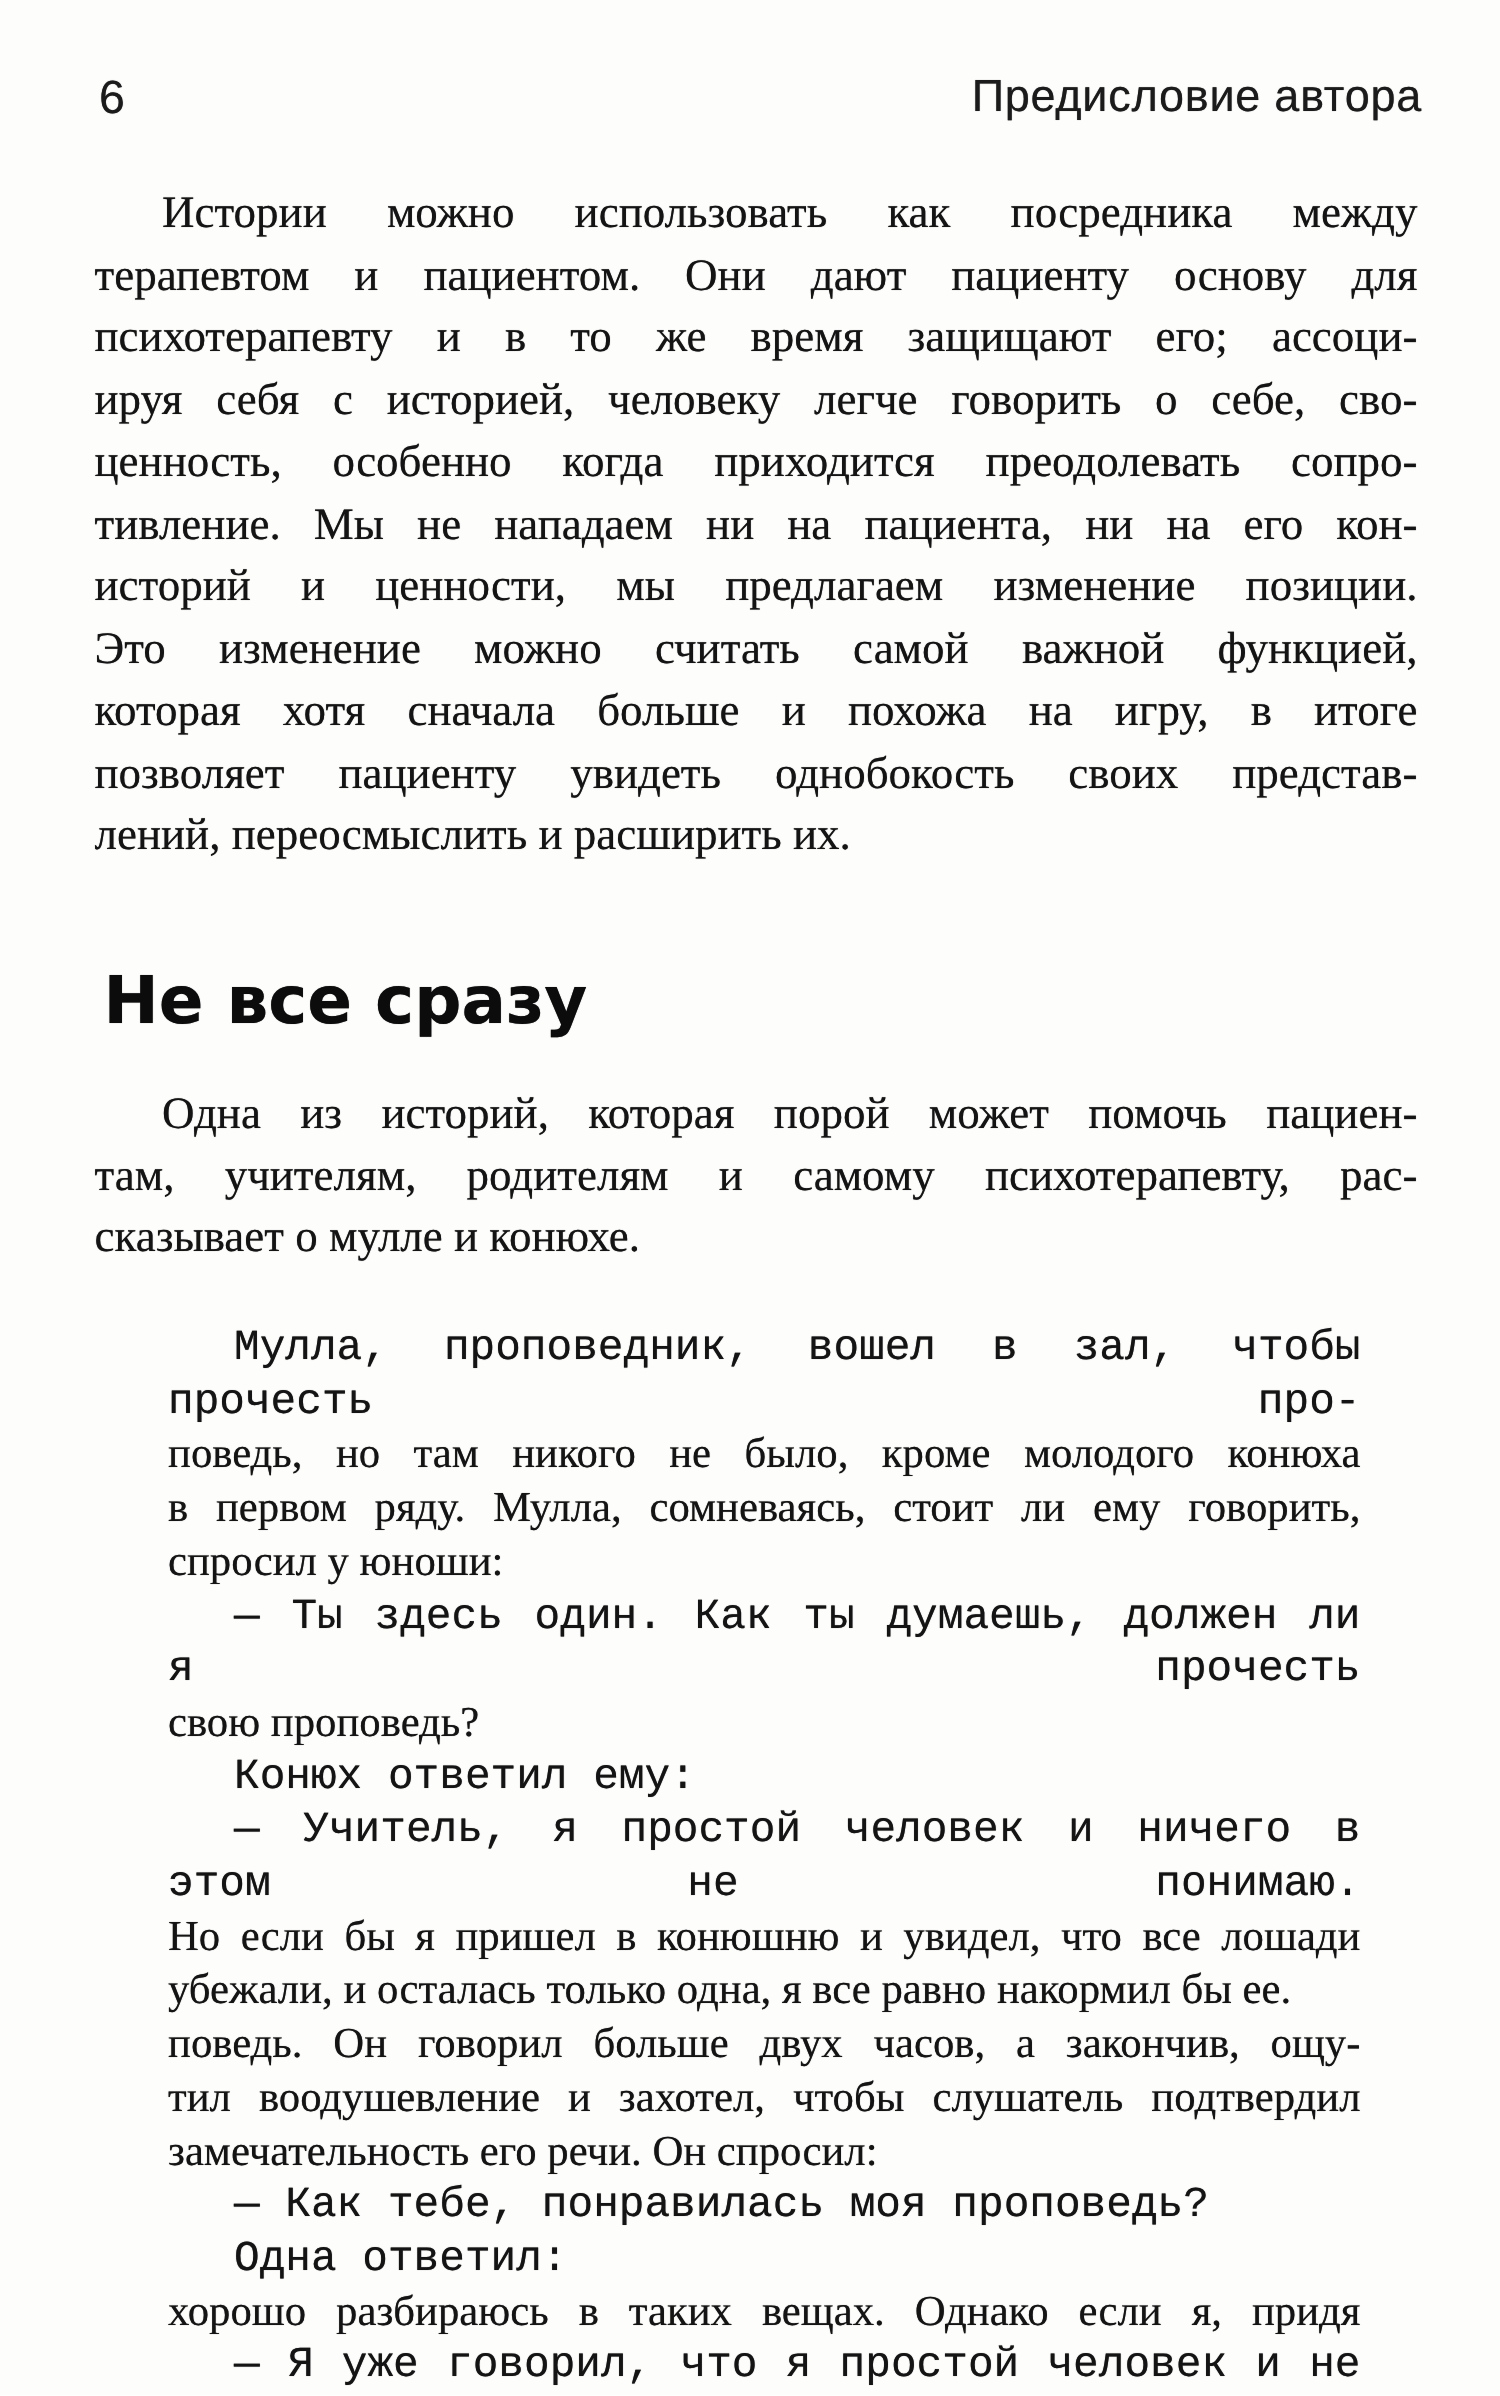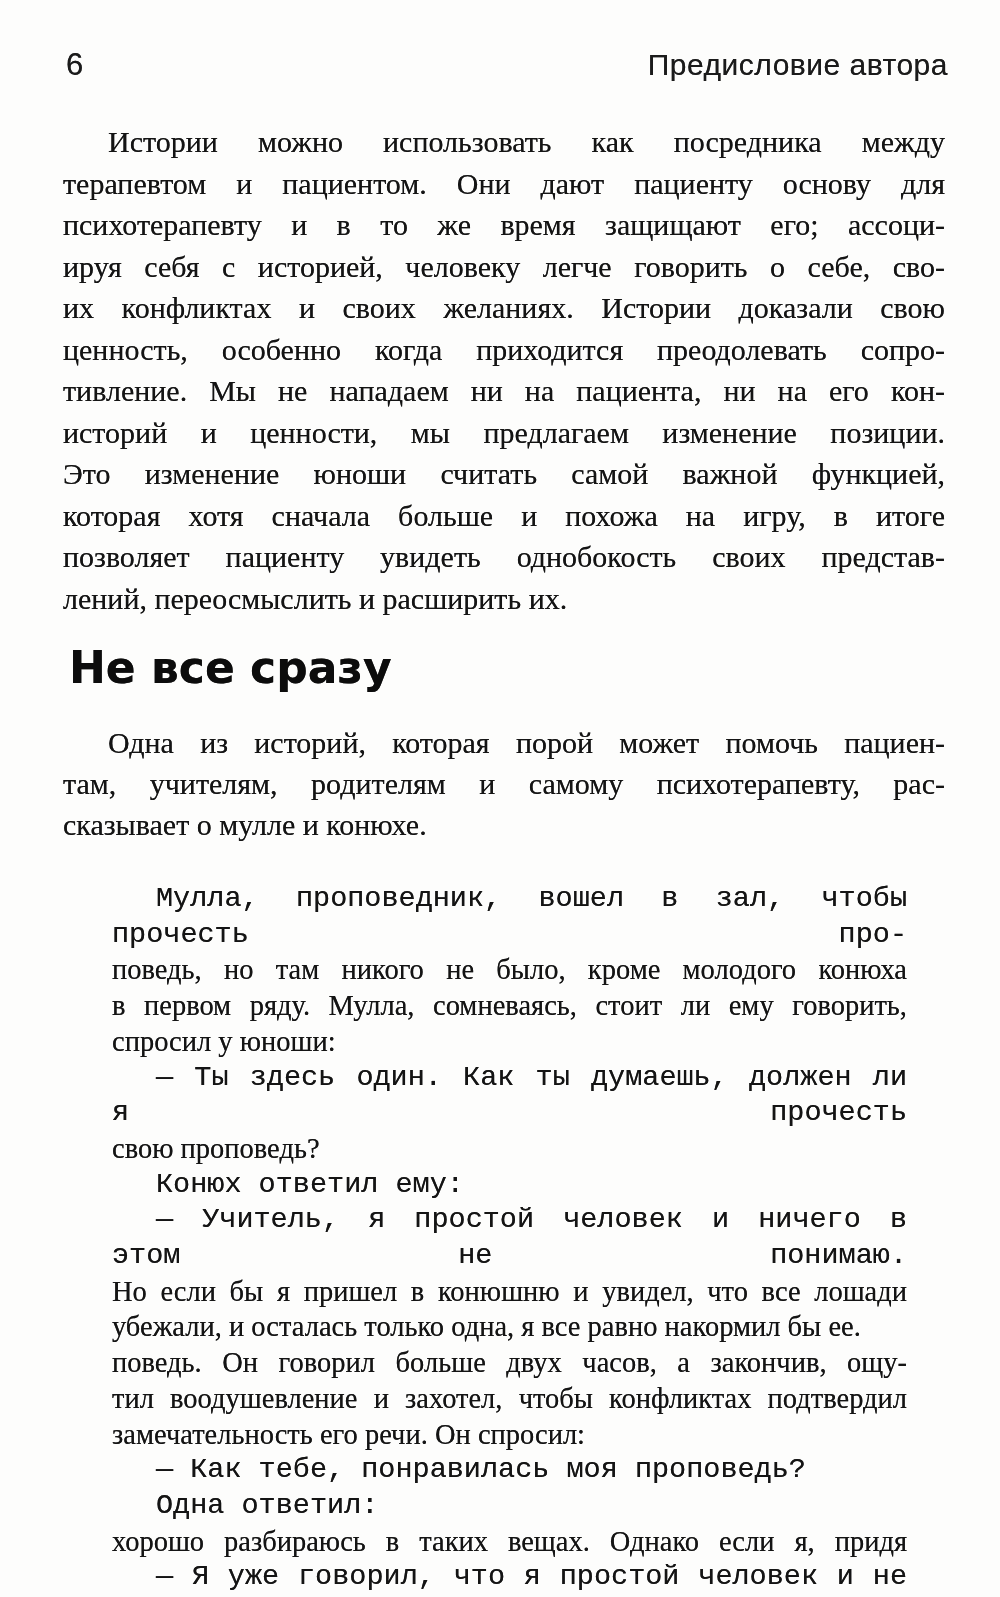--- a/index.html
+++ b/index.html
@@ -83,25 +83,24 @@
   <div class="page-number sans">6</div>
 
   <div class="running-head sans">Предисловие автора</div>
 
   <div class="intro-block serif">
       <div class="para">
         <div class="line first jl">Истории можно использовать как посредника между</div>
         <div class="line jl">терапевтом и пациентом. Они дают пациенту основу для</div>
         <div class="line jl">психотерапевту и в то же время защищают его; ассоци-</div>
         <div class="line jl">ируя себя с историей, человеку легче говорить о себе, сво-</div>
-        <div class="line jl">их конфликтах и своих желаниях. Истории доказали свою</div>
         <div class="line jl">ценность, особенно когда приходится преодолевать сопро-</div>
         <div class="line jl">тивление. Мы не нападаем ни на пациента, ни на его кон-</div>
         <div class="line jl">историй и ценности, мы предлагаем изменение позиции.</div>
-        <div class="line jl">Это изменение юноши считать самой важной функцией,</div>
+        <div class="line jl">Это изменение можно считать самой важной функцией,</div>
         <div class="line jl">которая хотя сначала больше и похожа на игру, в итоге</div>
         <div class="line jl">позволяет пациенту увидеть однобокость своих представ-</div>
         <div class="line">лений, переосмыслить и расширить их.</div>
       </div>
     </div>
 
   <h2 class="section-heading" style="margin:0;text-align:right;">Не все сразу</h2>
 
   <div class="section-block serif">
       <div class="para">
@@ -125,21 +124,21 @@
       <div class="para">
         <div class="line first">Конюх ответил ему:</div>
       </div>
       <div class="para">
         <div class="line first jl">— Учитель, я простой человек и ничего в этом не понимаю.</div>
         <div class="line jl">Но если бы я пришел в конюшню и увидел, что все лошади</div>
         <div class="line">убежали, и осталась только одна, я все равно накормил бы ее.</div>
       </div>
       <div class="para">
         <div class="line jl">поведь. Он говорил больше двух часов, а закончив, ощу-</div>
-        <div class="line jl">тил воодушевление и захотел, чтобы конфликтах подтвердил</div>
+        <div class="line jl">тил воодушевление и захотел, чтобы слушатель подтвердил</div>
         <div class="line">замечательность его речи. Он спросил:</div>
       </div>
       <div class="para">
         <div class="line first">— Как тебе, понравилась моя проповедь?</div>
       </div>
       <div class="para">
         <div class="line first">Одна ответил:</div>
       </div>
       <div class="para">
         <div class="line jl">хорошо разбираюсь в таких вещах. Однако если я, придя</div>

